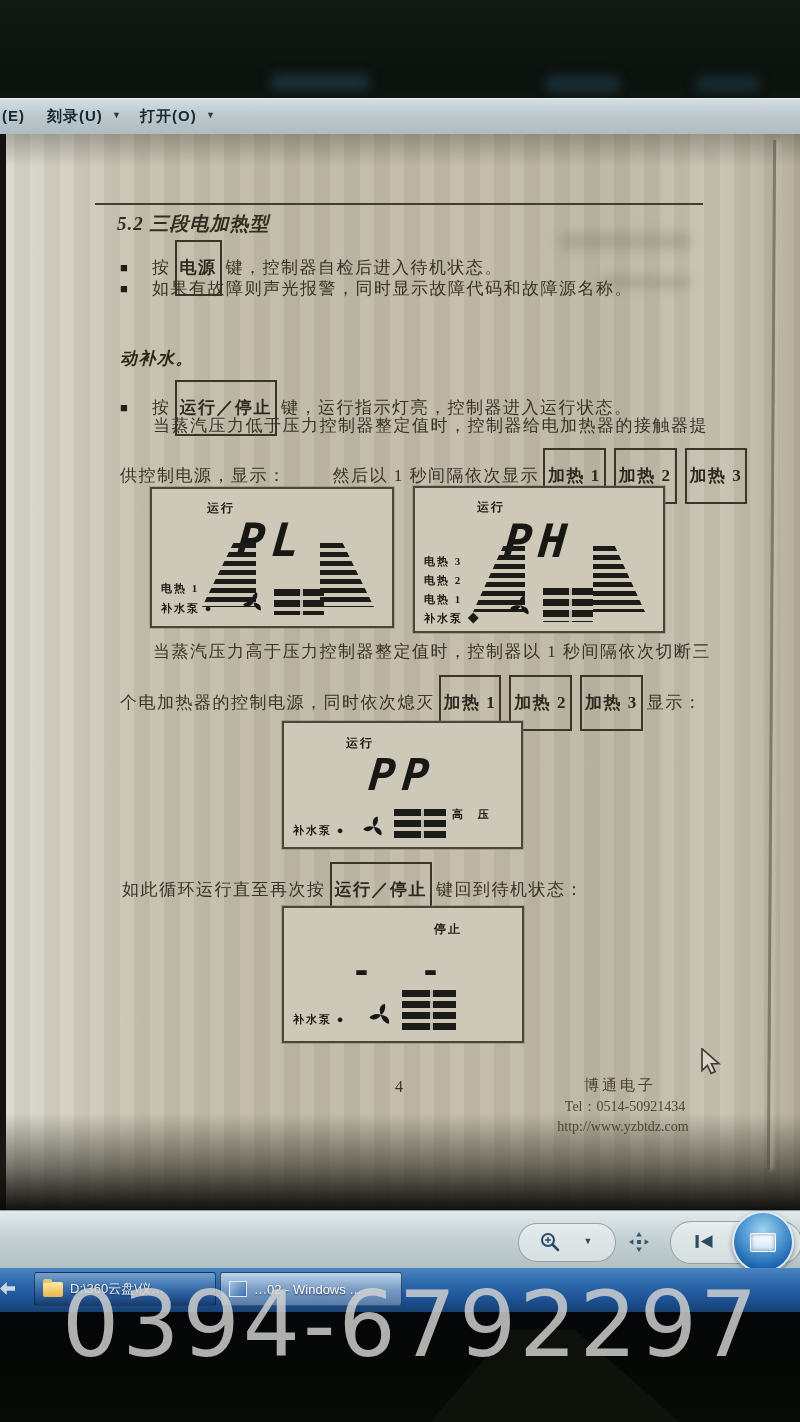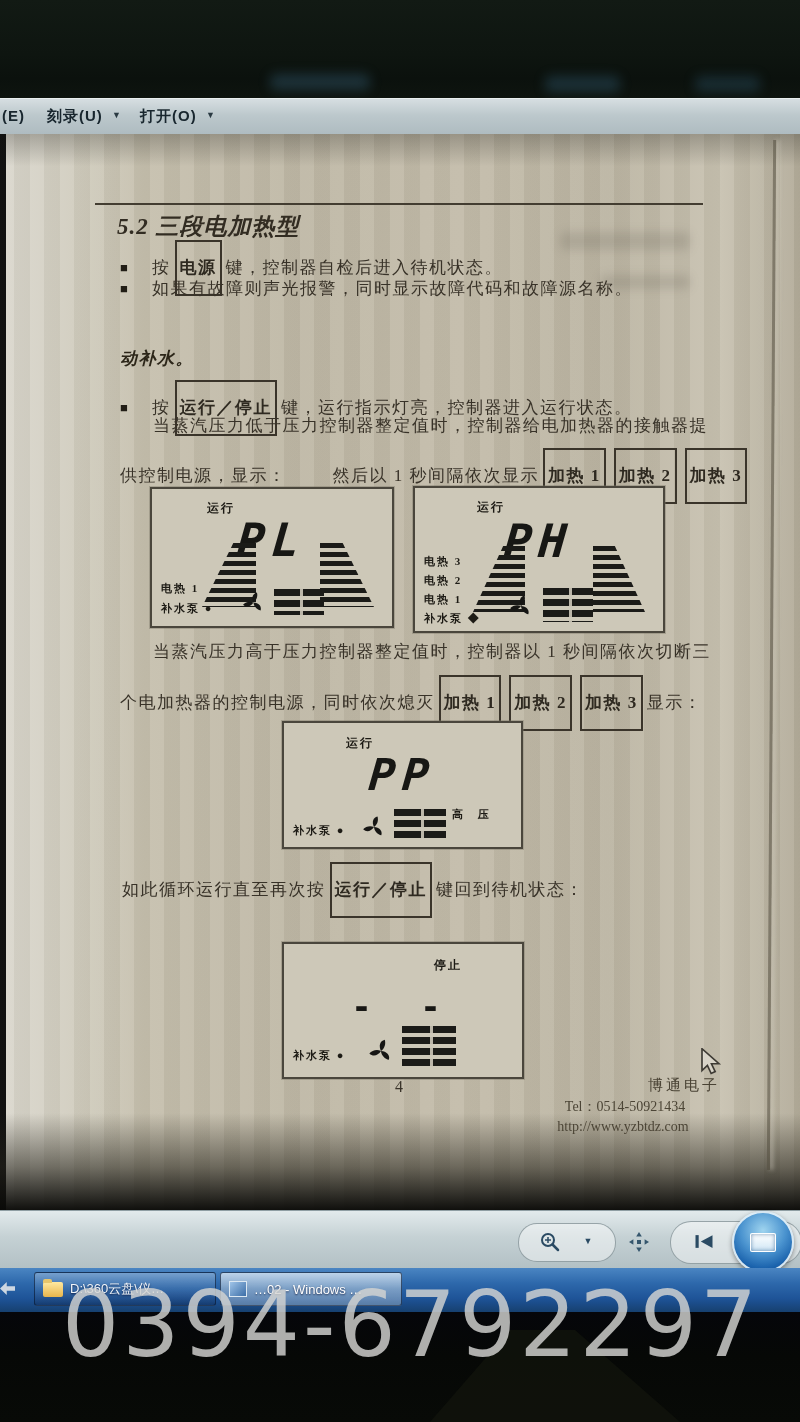--- a/index.html
+++ b/index.html
@@ -17,42 +17,42 @@
 
   
   .paper{left:0;top:134px;width:800px;height:1076px;background:linear-gradient(90deg,#050505 0,#050505 6px,#dad7cd 6px,#d2cec0 9%,#c6c0ae 18%,#bfb8a6 38%,#c3bcaa 58%,#bcb5a3 76%,#c8c2b1 90%,#b3ac9a 100%);color:#3a342b;}
   .paper::before{content:"";position:absolute;inset:0;background:repeating-linear-gradient(90deg,rgba(255,255,255,0.05) 0 14px,rgba(60,55,40,0.05) 14px 30px);}
   .paper::after{content:"";position:absolute;inset:0;background:linear-gradient(180deg,rgba(20,20,16,0.25) 0,rgba(0,0,0,0) 3%,rgba(0,0,0,0) 91%,rgba(35,33,25,0.55) 96%,rgba(10,10,8,0.97) 100%);pointer-events:none;}
   .crease{left:770px;top:140px;width:3px;height:1030px;background:rgba(85,80,66,0.55);transform:rotate(0.35deg);box-shadow:3px 0 4px rgba(230,226,214,0.5);}
   .smudge{position:absolute;background:rgba(90,85,70,0.18);filter:blur(5px);border-radius:6px;}
 
   .doc-title{left:0;top:176px;width:780px;text-align:center;font-family:"Liberation Serif",serif;font-size:15px;font-weight:bold;color:#3c362c;letter-spacing:2px;}
   .rule{left:95px;top:203px;width:608px;height:2px;background:#433d31;}
-  .heading{left:117px;top:211px;font-family:"Liberation Serif",serif;font-size:23px;font-weight:bold;font-style:italic;color:#322c22;letter-spacing:1px;}
+  .heading{left:117px;top:211px;font-family:"Liberation Serif",serif;font-size:19px;font-weight:bold;font-style:italic;color:#322c22;letter-spacing:1px;}
 
   .line{position:absolute;font-family:"Liberation Serif",serif;font-size:17px;color:#383228;letter-spacing:1.5px;white-space:nowrap;}
   .bullet{display:inline-block;width:32px;font-size:13px;vertical-align:1px;color:#221e16;}
   .key{display:inline-block;border:2px solid #3a342a;padding:16px 3px;margin:0 4px;line-height:1.15;font-weight:bold;color:#2e2920;}
   .em{font-weight:bold;font-style:italic;color:#2c2619;}
   .gap{display:inline-block;width:46px;}
 
   
   .lcd{position:absolute;background:#cdc8b8;border:2px solid #4a463c;box-shadow:0 0 0 1px rgba(120,115,100,0.4);}
   .lcd .status{position:absolute;font-size:12px;font-weight:bold;color:#1c1a14;letter-spacing:2px;font-family:"Liberation Serif",serif;}
   .lcd .digits{position:absolute;width:100%;text-align:center;font-family:"DejaVu Sans Mono",monospace;font-weight:bold;font-style:italic;color:#171714;transform:skewX(-5deg);}
   .lcd .lbl{position:absolute;font-size:11px;font-weight:bold;color:#1d1b15;letter-spacing:2px;font-family:"Liberation Serif",serif;white-space:nowrap;}
   .wedge{position:absolute;background:repeating-linear-gradient(180deg,#1b1b18 0 5px,rgba(0,0,0,0) 5px 9px);}
   .wedge.wl{clip-path:polygon(58% 0,100% 0,100% 100%,0 100%);}
   .wedge.wr{clip-path:polygon(0 0,42% 0,100% 100%,0 100%);}
   .segs{position:absolute;background:repeating-linear-gradient(180deg,#1b1b18 0 7px,rgba(0,0,0,0) 7px 11px);}
   .segs::after{content:"";position:absolute;left:52%;top:0;bottom:0;width:3px;background:rgba(205,200,185,0.9);}
   .fan{position:absolute;}
 
   .footer-num{left:395px;top:1078px;font-family:"Liberation Serif",serif;font-size:16px;color:#3a342a;}
-  .footer-co{left:520px;top:1076px;width:200px;text-align:right;font-family:"Liberation Serif",serif;font-size:15px;color:#494234;letter-spacing:3px;}
+  .footer-co{left:520px;top:1076px;width:200px;text-align:center;font-family:"Liberation Serif",serif;font-size:15px;color:#494234;letter-spacing:3px;}
   .footer-tel{left:520px;top:1098px;width:210px;text-align:center;font-family:"Liberation Serif",serif;font-size:14px;color:#4c4536;}
   .footer-url{left:516px;top:1119px;width:214px;text-align:center;font-family:"Liberation Serif",serif;font-size:14px;color:#4c4536;}
 
   
   .controlbar{left:0;top:1210px;width:800px;height:58px;background:linear-gradient(180deg,#e2eaec 0%,#c5d1d4 45%,#b2c0c4 100%);border-top:1px solid #8f9ea3;}
   .pill{position:absolute;background:rgba(255,255,255,0.45);border:1px solid rgba(130,145,150,0.8);border-radius:19px;}
   .ctl{position:absolute;display:flex;align-items:center;justify-content:center;}
   .ss-button{left:732px;top:1211px;width:58px;height:58px;border-radius:50%;background:radial-gradient(circle at 50% 30%,#9fd4ef 0%,#4a93cf 45%,#1b63ad 75%,#124a88 100%);border:2px solid rgba(235,245,250,0.9);box-shadow:0 2px 5px rgba(0,0,0,0.4);display:flex;align-items:center;justify-content:center;}
   .ss-glyph{width:24px;height:17px;background:linear-gradient(180deg,#ffffff,#cfe6f5);border-radius:2px;border:1px solid rgba(255,255,255,0.95);box-shadow:inset 0 0 4px rgba(0,60,120,0.55);}
 
@@ -164,21 +164,21 @@
           <path d="M12,12 C10,8 11,4 15,3 C16,6 15,10 12,12 Z"></path>
           <path d="M12,12 C10,8 11,4 15,3 C16,6 15,10 12,12 Z" transform="rotate(120 12 12)"></path>
           <path d="M12,12 C10,8 11,4 15,3 C16,6 15,10 12,12 Z" transform="rotate(240 12 12)"></path>
         </g>
       </svg>
     <div class="segs" style="left:110px;top:86px;width:52px;height:30px;"></div>
   </div>
 
   <div class="line" style="left:122px;top:862px;"><span>如此循环运行直至再次按</span><span class="key">运行／停止</span><span>键回到待机状态：</span></div>
 
-  <div class="lcd" style="left:282px;top:906px;width:238px;height:133px;margin-top:36px;">
+  <div class="lcd" style="left:282px;top:906px;width:238px;height:133px;">
     <span class="status" style="left:150px;top:13px;">停止</span>
     <div class="digits" style="top:42px;font-size:34px;letter-spacing:14px;transform:none;font-style:normal;">- -</div>
     <span class="lbl" style="left:9px;top:104px;">补水泵 ●</span>
     <svg class="fan" style="left:82px;top:92px;" width="30" height="30" viewBox="0 0 24 24">
         <g fill="#161614">
           <path d="M12,12 C10,8 11,4 15,3 C16,6 15,10 12,12 Z"></path>
           <path d="M12,12 C10,8 11,4 15,3 C16,6 15,10 12,12 Z" transform="rotate(120 12 12)"></path>
           <path d="M12,12 C10,8 11,4 15,3 C16,6 15,10 12,12 Z" transform="rotate(240 12 12)"></path>
         </g>
       </svg>

